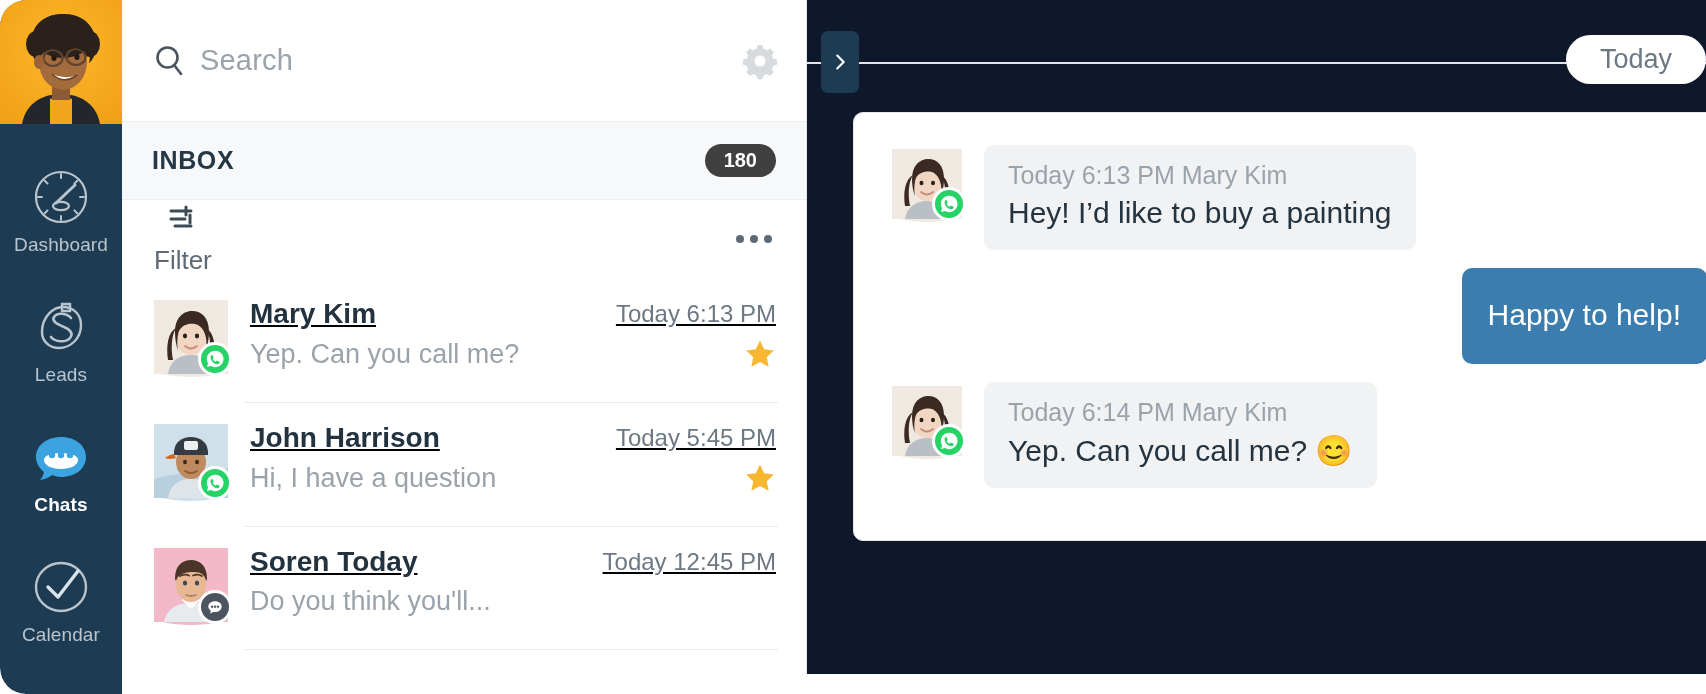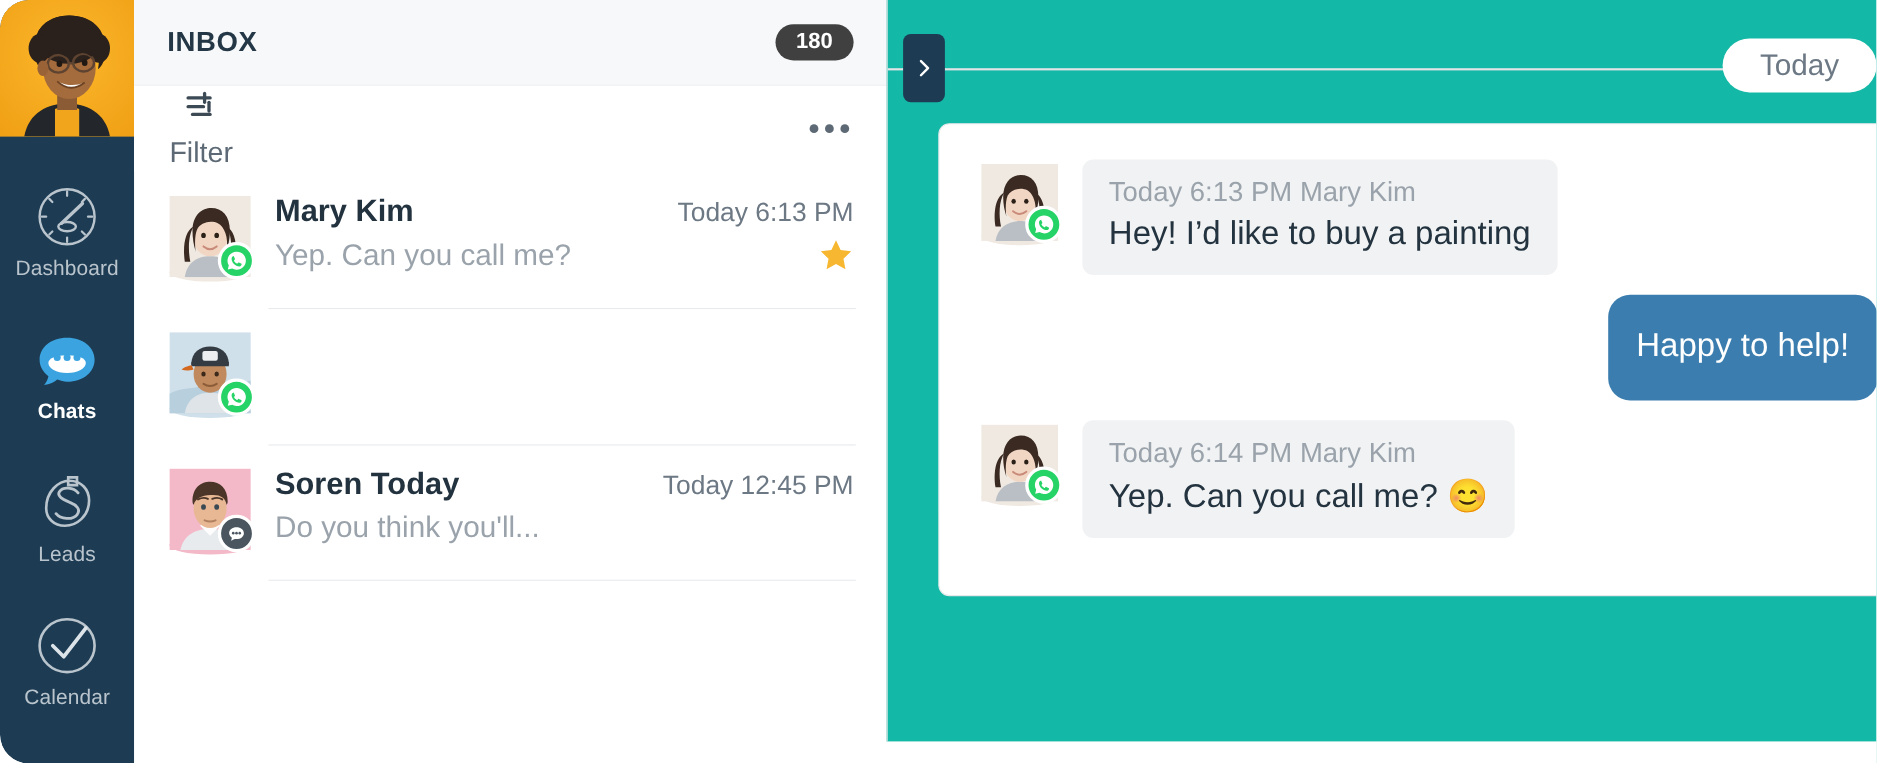--- a/index.html
+++ b/index.html
@@ -132,42 +132,42 @@
   }
   .plat-badge {
     position: absolute; right: -4px; bottom: -2px;
     width: 34px; height: 34px; border-radius: 50%;
     border: 3px solid #fff;
     display: flex; align-items: center; justify-content: center;
   }
   .plat-whatsapp { background: #25d366; }
   .plat-chat { background: #4a5560; }
   .chat-body { flex: 1 1 auto; min-width: 0; padding-top: 2px; }
-  .chat-row1 { display: flex; align-items: flex-end; justify-content: space-between; }
+  .chat-row1 { display: flex; align-items: center; justify-content: space-between; text-decoration: underline; }
   .chat-name {
     font-size: 28px; font-weight: bold; color: #22323f;
     white-space: nowrap;
   }
   .chat-time {
     font-size: 24px; color: #6c7884; white-space: nowrap; margin-left: 14px;
   }
   .chat-row2 {
     display: flex; align-items: center; justify-content: space-between;
     margin-top: 8px;
   }
   .chat-preview {
     font-size: 27px; color: #9aa3ab;
     white-space: nowrap; overflow: hidden; text-overflow: ellipsis; text-align: right;
   }
   .star { width: 32px; height: 32px; flex: 0 0 32px; margin-left: 14px; }
 
   
   .conv-panel {
     flex: 1 1 auto; height: 674px;
-    background: #14b8a6;
+    background: #0f172a;
     position: relative;
     border-left: 1px solid #e4e6e8;
   }
   .conv-topline {
     position: absolute; left: 0; right: 0; top: 62px;
     height: 2px; background: #e2e4e6;
   }
   .collapse-tab {
     position: absolute; left: 14px; top: 31px;
     width: 38px; height: 62px;
@@ -201,21 +201,21 @@
   .msg-avatar { width: 70px; height: 70px; border-radius: 50%; overflow: hidden; }
   .bubble {
     border-radius: 10px;
     padding: 16px 24px 20px 24px;
     max-width: 640px;
   }
   .bubble-in { background: #f1f2f3; }
   .bubble-out {
     background: #3a7dae; color: #fff;
     padding: 30px 26px 32px 26px;
-    border-radius: 20px;
+    border-radius: 10px;
   }
   .bubble-meta { font-size: 25px; color: #9aa3ab; margin-bottom: 6px; }
   .bubble-text { font-size: 30px; color: #23333f; white-space: nowrap; }
   .bubble-out .bubble-text { color: #ffffff; }
 </style>
 </head>
 <body>
 
 <div id="app">
 
@@ -284,60 +284,82 @@
               <path d="M44.4 44.4 l2.8 2.8"></path>
             <path d="M47.2 14.8 l-2.8 2.8"></path>
               <path d="M17.6 44.4 l-2.8 2.8"></path>
           </g>
           <path d="M26 37 L45 19" stroke="#b9c4cd" stroke-width="3" stroke-linecap="round" fill="none"></path>
           <ellipse cx="31" cy="40" rx="8" ry="4.2" fill="none" stroke="#b9c4cd" stroke-width="2.2"></ellipse>
         </svg>
         <span class="nav-label">Dashboard</span>
       </div>
 
+      <div class="nav-item">
+        <svg class="nav-icon" viewBox="0 0 62 62">
+          <path d="M12 36 C12 21 23 11 33 11 C44 11 51 19 51 29 C51 43 40 52 29 52
+                   C19 52 12 45 12 36 Z" fill="none" stroke="#b9c4cd" stroke-width="2.4"></path>
+          <path d="M32 8 h8 v7 h-8 z" fill="none" stroke="#b9c4cd" stroke-width="2.4"></path>
+          <path d="M41 22 C37 17 27 16 24 21 C21 26 30 29 34 31 C39 33 44 37 40 42
+                   C36 47 25 46 21 41" fill="none" stroke="#b9c4cd" stroke-width="2.6" stroke-linecap="round"></path>
+        </svg>
+        <span class="nav-label">Leads</span>
+      </div>
+
       <div class="nav-item active">
         <svg class="nav-icon" viewBox="0 0 62 62">
           <path d="M31 11 C16 11 6 20 6 31 C6 37 9 42 14 46 C13 51 10 54 10 54
                    C10 54 18 53 22 49 C25 50 28 51 31 51 C46 51 56 42 56 31
                    C56 20 46 11 31 11 Z" fill="#3aa3e0"></path>
           <path d="M14 34 C14 30 20 27 31 27 C42 27 48 30 48 34
                    C48 39 41 43 31 43 C21 43 14 39 14 34 Z" fill="#ffffff"></path>
           <g fill="#3aa3e0">
             <circle cx="22" cy="29" r="3.2"></circle>
             <circle cx="31" cy="29" r="3.2"></circle>
             <circle cx="40" cy="29" r="3.2"></circle>
           </g>
         </svg>
         <span class="nav-label">Chats</span>
       </div>
 
       <div class="nav-item">
         <svg class="nav-icon" viewBox="0 0 62 62">
-          <path d="M12 36 C12 21 23 11 33 11 C44 11 51 19 51 29 C51 43 40 52 29 52
-                   C19 52 12 45 12 36 Z" fill="none" stroke="#b9c4cd" stroke-width="2.4"></path>
-          <path d="M32 8 h8 v7 h-8 z" fill="none" stroke="#b9c4cd" stroke-width="2.4"></path>
-          <path d="M41 22 C37 17 27 16 24 21 C21 26 30 29 34 31 C39 33 44 37 40 42
-                   C36 47 25 46 21 41" fill="none" stroke="#b9c4cd" stroke-width="2.6" stroke-linecap="round"></path>
-        </svg>
-        <span class="nav-label">Leads</span>
-      </div>
-
-      <div class="nav-item">
-        <svg class="nav-icon" viewBox="0 0 62 62">
           <ellipse cx="31" cy="31" rx="25" ry="24" fill="none" stroke="#b9c4cd" stroke-width="2.4"></ellipse>
           <path d="M18 31 L28 41 L48 15" fill="none" stroke="#dce3e9" stroke-width="3.4" stroke-linecap="round" stroke-linejoin="round"></path>
         </svg>
         <span class="nav-label">Calendar</span>
       </div>
 
     </div>
   </nav>
 
   <section class="list-panel">
 
+    <div class="search-bar">
+      <span class="search-icon-wrap">
+        <svg viewBox="0 0 36 36" width="36" height="36">
+          <circle cx="15.5" cy="14.5" r="10" fill="none" stroke="#4a5560" stroke-width="2.6"></circle>
+          <path d="M22.5 22.5 L29 31" stroke="#4a5560" stroke-width="2.6" stroke-linecap="round"></path>
+        </svg>
+      </span>
+      <input class="search-input" type="text" placeholder="Search" style="">
+      <span class="gear-btn">
+        <svg viewBox="0 0 40 40" width="40" height="40">
+          <path d="M20 4 l2.6 .3 .9 3.7 a12.6 12.6 0 0 1 3.3 1.4 l3.2 -2 1.9 1.9 1.9 1.9
+                   -2 3.2 a12.6 12.6 0 0 1 1.4 3.3 l3.7 .9 .3 2.6 -.3 2.6 -3.7 .9
+                   a12.6 12.6 0 0 1 -1.4 3.3 l2 3.2 -1.9 1.9 -1.9 1.9 -3.2 -2
+                   a12.6 12.6 0 0 1 -3.3 1.4 l-.9 3.7 -2.6 .3 -2.6 -.3 -.9 -3.7
+                   a12.6 12.6 0 0 1 -3.3 -1.4 l-3.2 2 -1.9 -1.9 -1.9 -1.9 2 -3.2
+                   a12.6 12.6 0 0 1 -1.4 -3.3 l-3.7 -.9 -.3 -2.6 .3 -2.6 3.7 -.9
+                   a12.6 12.6 0 0 1 1.4 -3.3 l-2 -3.2 1.9 -1.9 1.9 -1.9 3.2 2
+                   a12.6 12.6 0 0 1 3.3 -1.4 l.9 -3.7 Z" fill="#d8dbdd"></path>
+          <circle cx="20" cy="20" r="5.6" fill="#ffffff"></circle>
+        </svg>
+      </span>
+    </div>
 
     <div class="inbox-header">
       <span class="inbox-title">INBOX</span>
       <span class="inbox-badge">180</span>
     </div>
 
     <div class="filter-row">
       <span class="filter-left">
         <svg class="filter-icon" viewBox="0 0 30 30">
           <g stroke="#3c4a56" stroke-width="3" stroke-linecap="round">
@@ -420,20 +442,32 @@
           </span>
           <span class="plat-badge plat-whatsapp">
             <svg viewBox="0 0 22 22" width="20" height="20">
               <path d="M11 2 C6 2 2 6 2 11 c0 1.7 .5 3.2 1.3 4.5 L2.3 19.7 l4.4 -1 A9 9 0 1 0 11 2 Z" fill="#ffffff"></path>
               <path d="M7.6 6.4 c.3 0 .6 0 .8 .5 l1 2.2 c.1 .3 .1 .5 -.1 .8 l-.6 .7 c-.2 .2 -.2 .4 -.1 .6
                        .5 1 1.6 2.1 2.7 2.6 .3 .1 .5 .1 .7 -.1 l.7 -.7 c.2 -.2 .4 -.3 .7 -.2 l2.2 1
                        c.4 .2 .5 .5 .5 .8 0 1.2 -1 2.1 -2.2 2.1 -3.9 0 -7.8 -3.8 -7.8 -7.7 0 -1.2 1 -2.6 2.5 -2.6 Z" fill="#25d366"></path>
             </svg>
           </span>
         </span>
+        <span class="chat-body">
+          <span class="chat-row1">
+            <span class="chat-name">John Harrison</span>
+            <span class="chat-time">Today 5:45 PM</span>
+          </span>
+          <span class="chat-row2">
+            <span class="chat-preview">Hi, I have a question</span>
+            <svg class="star" viewBox="0 0 32 32">
+              <path d="M16 2.5 l4.2 8.8 9.6 1.2 -7 6.7 1.8 9.6 -8.6 -4.7 -8.6 4.7 1.8 -9.6 -7 -6.7 9.6 -1.2 Z" fill="#f7b731"></path>
+            </svg>
+          </span>
+        </span>
       </div>
 
       <div class="chat-item chat-list-divider-after">
         <span class="chat-avatar-wrap">
           <span class="chat-avatar" style="background:#f3b9c8">
             <svg viewBox="0 0 74 74" width="74" height="74">
               <rect width="74" height="74" fill="#f3b9c8"></rect>
               <path d="M10 74 C13 60 24 55 37 55 C50 55 61 60 64 74 Z" fill="#e8ebee"></path>
               <path d="M28 52 l9 9 9 -9 -4 -5 h-10 z" fill="#fdfdfd"></path>
               <ellipse cx="37" cy="36" rx="15" ry="18" fill="#e8b894"></ellipse>

